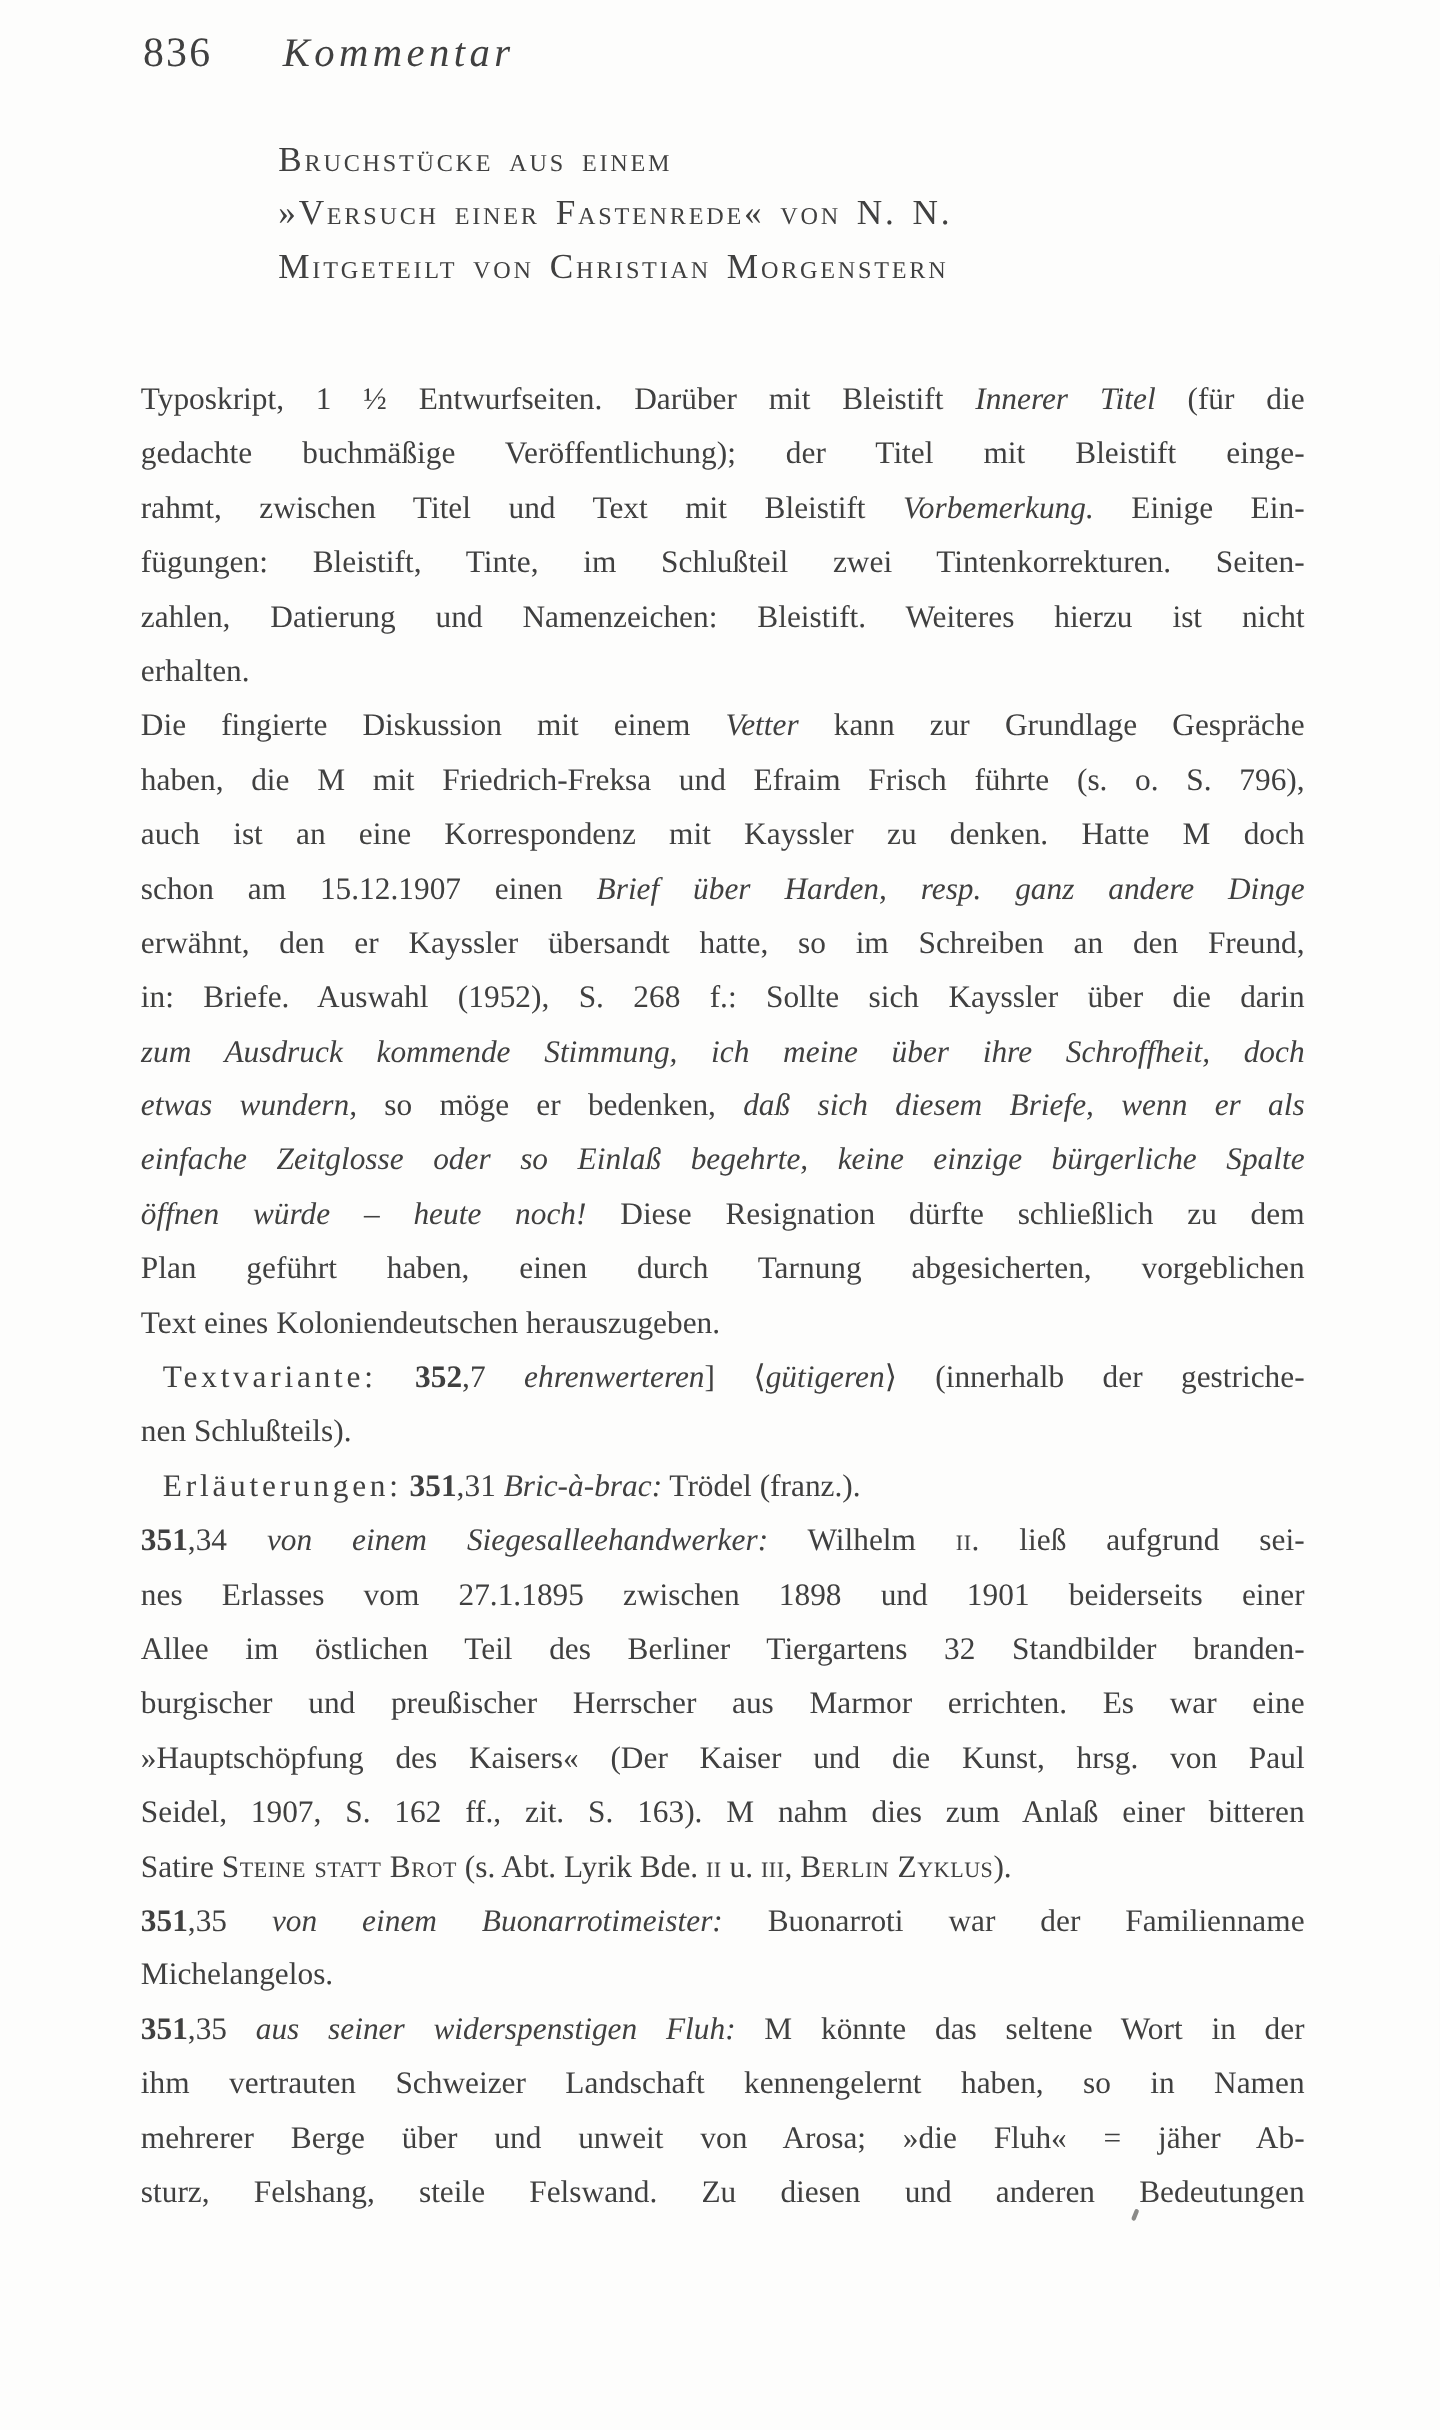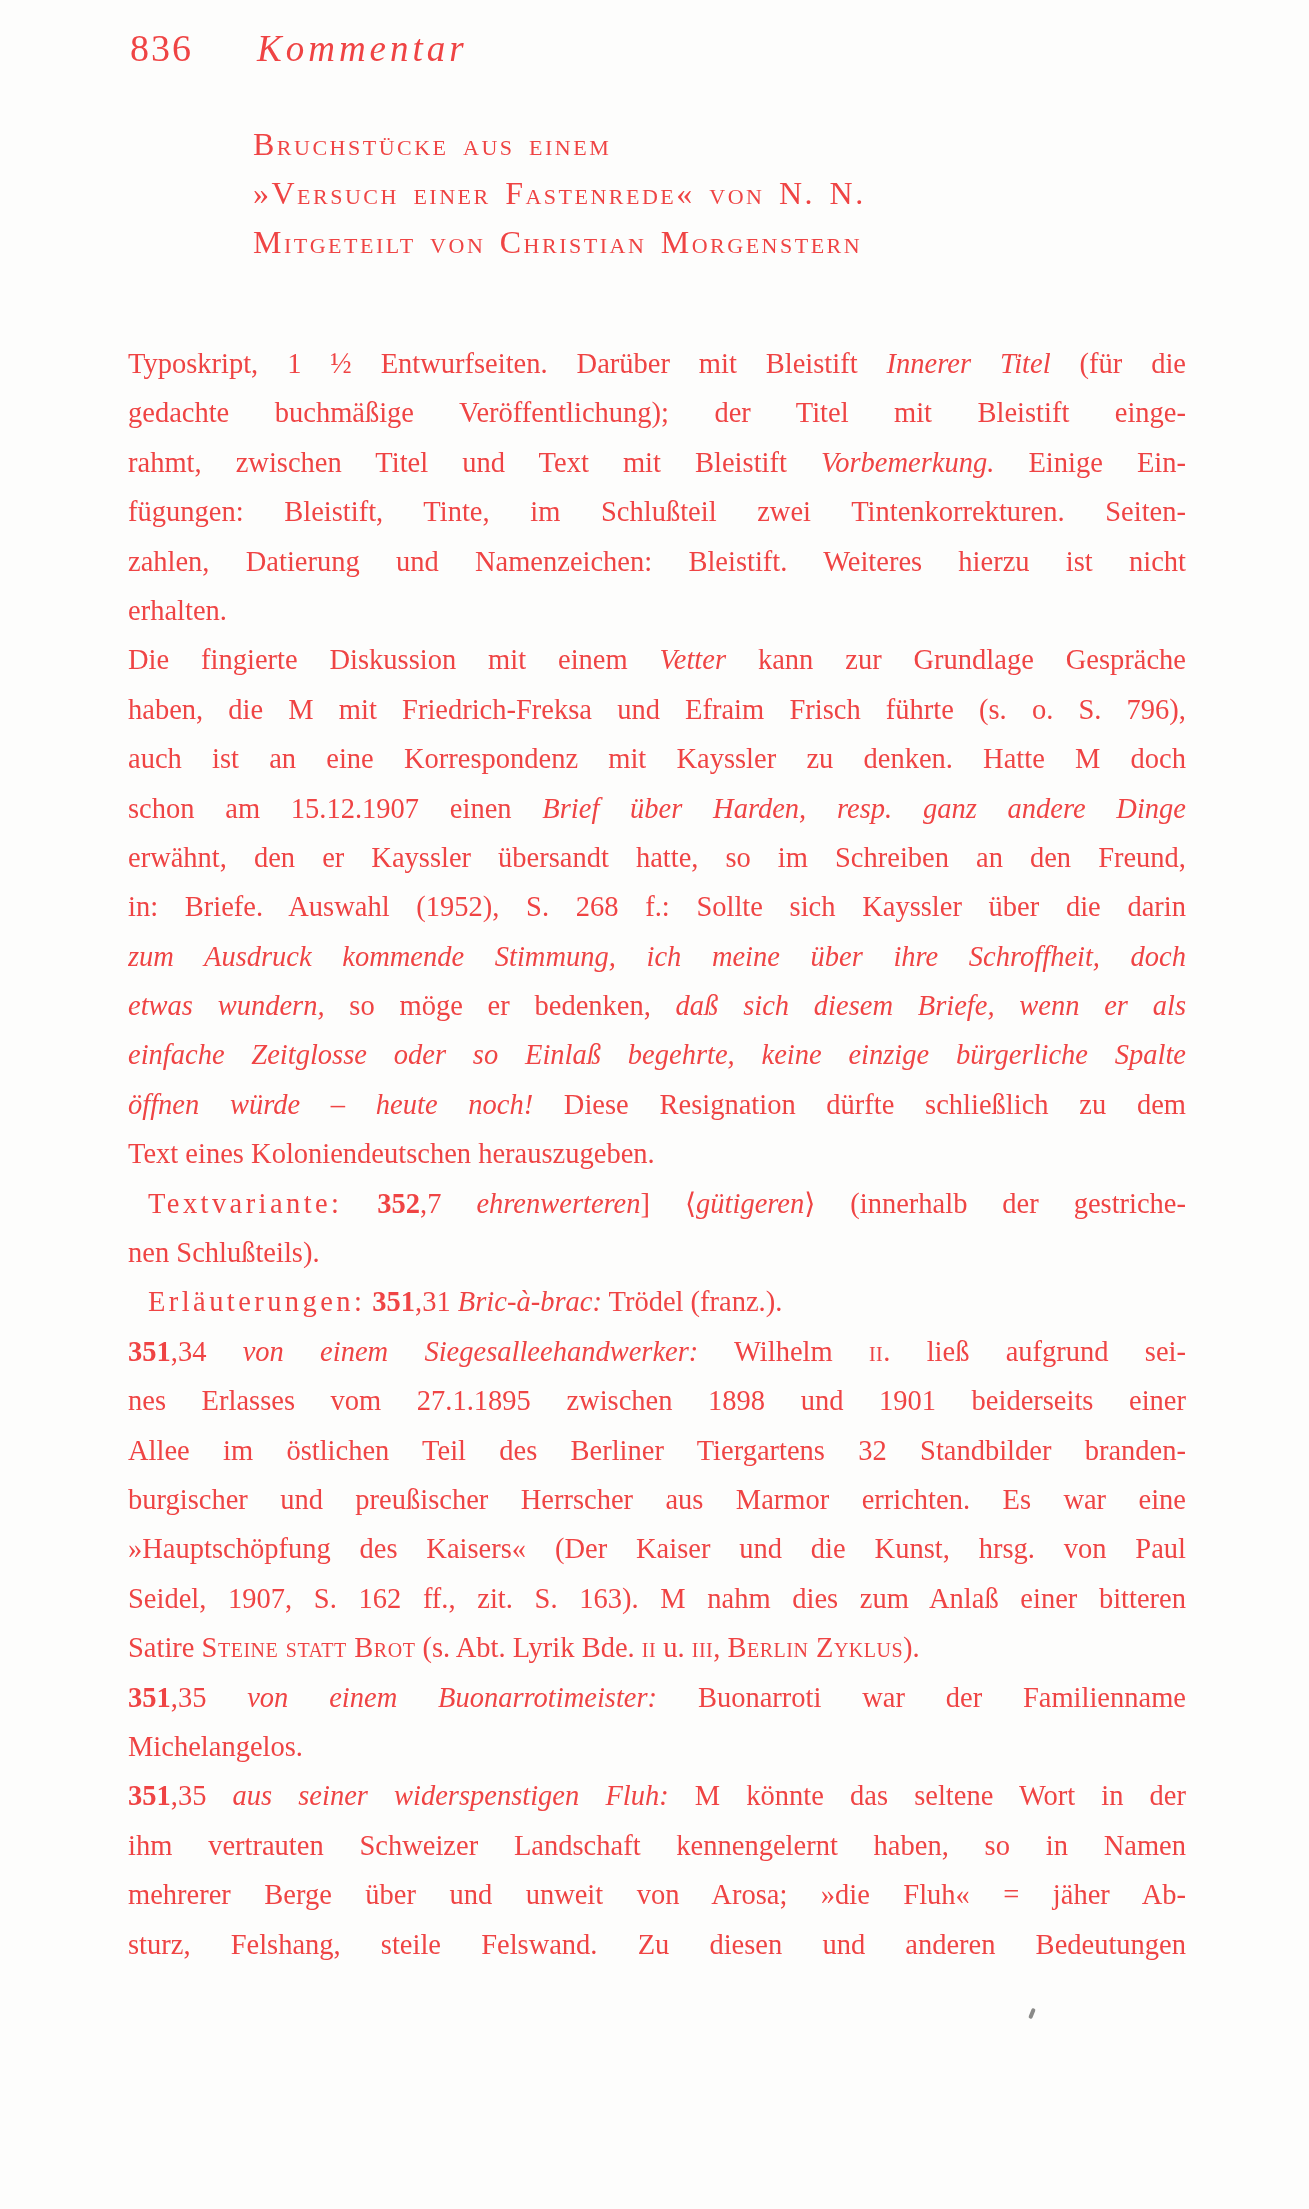--- a/index.html
+++ b/index.html
@@ -1,21 +1,21 @@
 <!DOCTYPE html>
 <html lang="de"><head>
 <meta charset="utf-8">
 <style>
   html,body{margin:0;padding:0;background:#e8e8e6;}
   .page{
     position:relative;
     width:1309px;height:2209px;
     margin:0 auto;
     background:#fdfdfc;
-    color:#ef4444;
+    color:#404040;
     font-family:"Liberation Serif","DejaVu Serif",serif;
     overflow:hidden;
   }
   
   .header{position:absolute;top:22px;left:130px;width:1056px;height:52px;line-height:52px;}
   .pagenum{display:inline-block;width:123px;font-size:38px;letter-spacing:2px;}
   .running{font-size:37px;font-style:italic;letter-spacing:4px;}
   
   .heading{position:absolute;top:120px;left:253px;width:933px;font-size:32px;}
   .heading-line{height:49px;line-height:49px;white-space:nowrap;}
@@ -65,20 +65,21 @@
       <div class="line"><span class="seg-roman">Die fingierte Diskussion mit einem </span><span class="seg-italic">Vetter</span><span class="seg-roman"> kann zur Grundlage Gespräche</span></div>
       <div class="line"><span class="seg-roman">haben, die M mit Friedrich-Freksa und Efraim Frisch führte (s. o. S. 796),</span></div>
       <div class="line"><span class="seg-roman">auch ist an eine Korrespondenz mit Kayssler zu denken. Hatte M doch</span></div>
       <div class="line"><span class="seg-roman">schon am 15.12.1907 einen </span><span class="seg-italic">Brief über Harden, resp. ganz andere Dinge</span></div>
       <div class="line"><span class="seg-roman">erwähnt, den er Kayssler übersandt hatte, so im Schreiben an den Freund,</span></div>
       <div class="line"><span class="seg-roman">in: Briefe. Auswahl (1952), S. 268 f.: Sollte sich Kayssler über die darin</span></div>
       <div class="line"><span class="seg-italic">zum Ausdruck kommende Stimmung, ich meine über ihre Schroffheit, doch</span></div>
       <div class="line"><span class="seg-italic">etwas wundern,</span><span class="seg-roman"> so möge er bedenken, </span><span class="seg-italic">daß sich diesem Briefe, wenn er als</span></div>
       <div class="line"><span class="seg-italic">einfache Zeitglosse oder so Einlaß begehrte, keine einzige bürgerliche Spalte</span></div>
       <div class="line"><span class="seg-italic">öffnen würde – heute noch!</span><span class="seg-roman"> Diese Resignation dürfte schließlich zu dem</span></div>
+      <div class="line"><span class="seg-roman">Plan geführt haben, einen durch Tarnung abgesicherten, vorgeblichen</span></div>
       <div class="line no-just"><span class="seg-roman">Text eines Koloniendeutschen herauszugeben.</span></div>
       <div class="line"><span class="seg-ls">Textvariante:</span><span class="seg-roman"> </span><span class="seg-bold">352</span><span class="seg-roman">,7 </span><span class="seg-italic">ehrenwerteren</span><span class="seg-roman">] ⟨</span><span class="seg-italic">gütigeren</span><span class="seg-roman">⟩ (innerhalb der gestriche-</span></div>
       <div class="line no-just"><span class="seg-roman">nen Schlußteils).</span></div>
       <div class="line no-just"><span class="seg-ls">Erläuterungen:</span><span class="seg-roman"> </span><span class="seg-bold">351</span><span class="seg-roman">,31 </span><span class="seg-italic">Bric-à-brac:</span><span class="seg-roman"> Trödel (franz.).</span></div>
       <div class="line"><span class="seg-bold">351</span><span class="seg-roman">,34 </span><span class="seg-italic">von einem Siegesalleehandwerker:</span><span class="seg-roman"> Wilhelm </span><span class="seg-sc">ii</span><span class="seg-roman">. ließ aufgrund sei-</span></div>
       <div class="line"><span class="seg-roman">nes Erlasses vom 27.1.1895 zwischen 1898 und 1901 beiderseits einer</span></div>
       <div class="line"><span class="seg-roman">Allee im östlichen Teil des Berliner Tiergartens 32 Standbilder branden-</span></div>
       <div class="line"><span class="seg-roman">burgischer und preußischer Herrscher aus Marmor errichten. Es war eine</span></div>
       <div class="line"><span class="seg-roman">»Hauptschöpfung des Kaisers« (Der Kaiser und die Kunst, hrsg. von Paul</span></div>
       <div class="line"><span class="seg-roman">Seidel, 1907, S. 162 ff., zit. S. 163). M nahm dies zum Anlaß einer bitteren</span></div>

